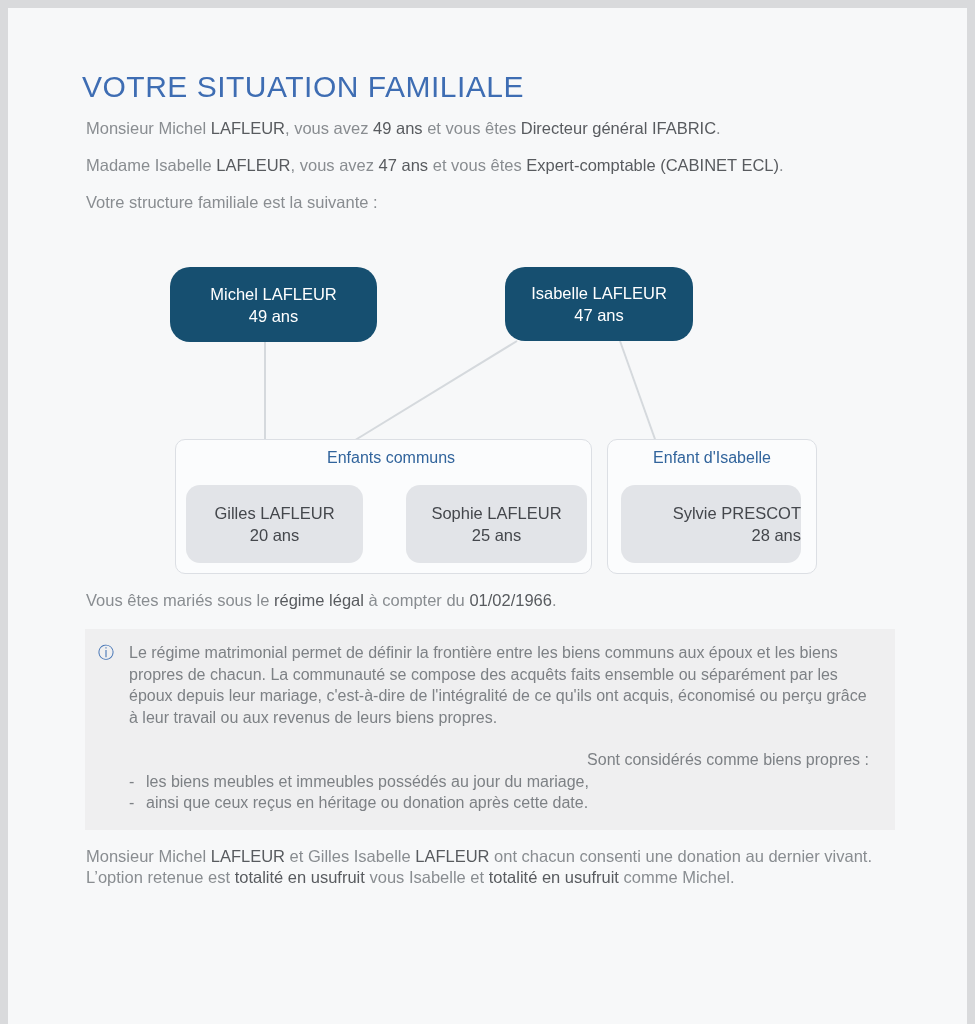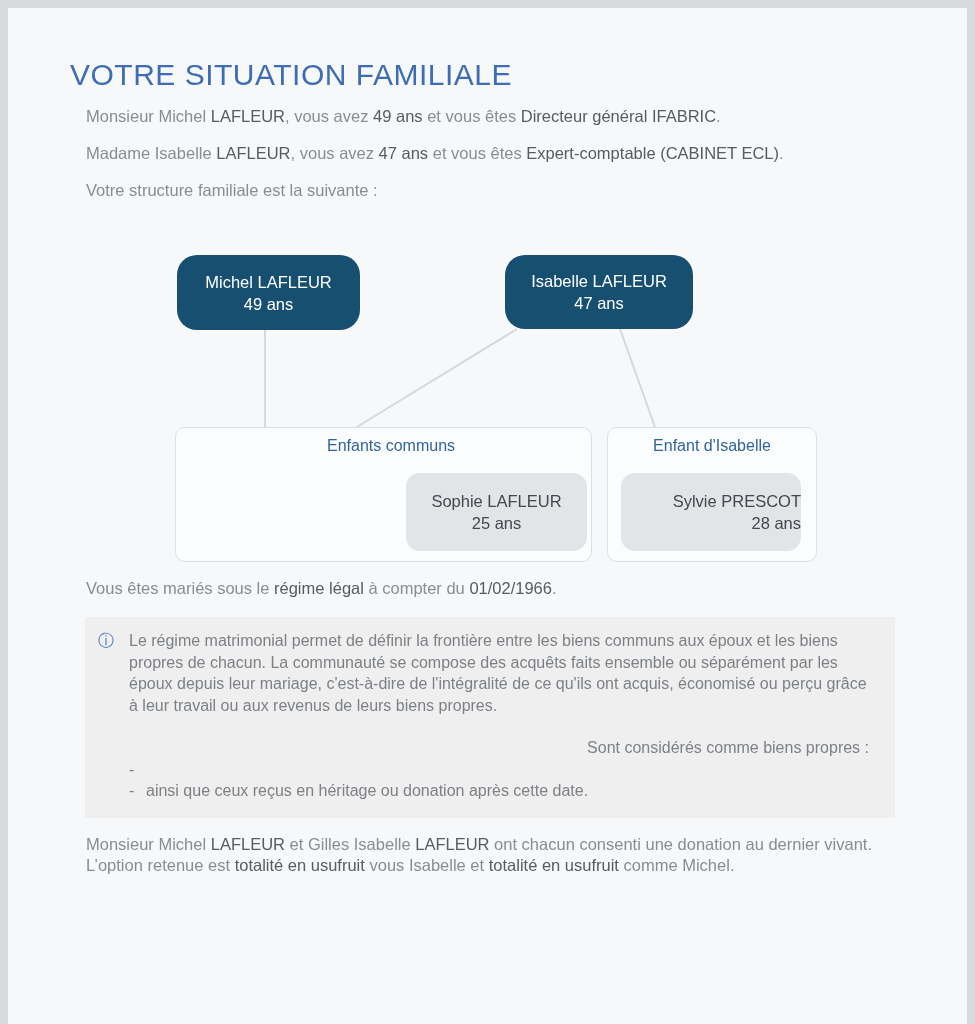--- a/index.html
+++ b/index.html
@@ -10,21 +10,21 @@
     font-family:"Liberation Sans","DejaVu Sans",sans-serif;
     overflow:hidden;
   }
   .page{
     position:absolute;left:8px;top:8px;right:8px;bottom:0;
     background:#f7f8f9;
   }
   .content{padding:52px 60px 30px 62px;}
 
   h1.title{
-    margin:0;font-size:30px;font-weight:400;color:#3e6db3;
+    margin:12px;font-size:30px;font-weight:400;color:#3e6db3;
     letter-spacing:.5px;line-height:1;
   }
   p.body-text{
     margin:16px;font-size:16.5px;color:#898d91;line-height:21px;
     max-width:845px;
   }
   p.body-text .em, .em{color:#585b5f;}
   .p-intro1{margin-top:27px;}
   .p-intro2{margin-top:17px;}
   .p-structure{margin-top:52px;}
@@ -33,21 +33,21 @@
 
   
   .tree{position:relative;margin-top:54px;height:307px;}
   .tree svg.connectors{position:absolute;left:0;top:0;z-index:0;}
   .connector{stroke:#d5d9dd;stroke-width:2;fill:none;}
   .parent-box{
     position:absolute;z-index:2;background:#164f70;border-radius:20px;
     color:#ffffff;text-align:center;font-size:16.5px;line-height:22px;
     display:flex;flex-direction:column;justify-content:center;
   }
-  .parent-michel{left:107px;top:0;width:183px;height:75px;}
+  .parent-michel{left:100px;top:0;width:207px;height:75px;}
   .parent-isabelle{left:435px;top:0;width:188px;height:74px;}
   .group-box{
     position:absolute;z-index:1;top:172px;height:135px;
     background:#fbfcfd;border:1px solid #dcdfe4;border-radius:10px;
     box-sizing:border-box;
   }
   .group-communs{left:105px;width:417px;padding-left:15px;}
   .group-isabelle{left:537px;width:210px;}
   .group-label{
     text-align:center;margin-top:9px;font-size:16px;color:#31649c;
@@ -101,20 +101,24 @@
         <div>49 ans</div>
       </div>
 
       <div class="parent-box parent-isabelle">
         <div>Isabelle LAFLEUR</div>
         <div>47 ans</div>
       </div>
 
       <div class="group-box group-communs">
         <div class="group-label">Enfants communs</div>
+        <div class="child-box child-gilles">
+          <div>Gilles LAFLEUR</div>
+          <div>20 ans</div>
+        </div>
         <div class="child-box child-sophie">
           <div>Sophie LAFLEUR</div>
           <div>25 ans</div>
         </div>
       </div>
 
       <div class="group-box group-isabelle">
         <div class="group-label">Enfant d'Isabelle</div>
         <div class="child-box child-sylvie">
           <div>Sylvie PRESCOT</div>
@@ -124,20 +128,21 @@
     </div>
 
     <p class="body-text p-marriage"><span>Vous êtes mariés sous le </span><span class="em">régime légal</span><span> à compter du </span><span class="em">01/02/1966</span><span>.</span></p>
 
     <div class="info-box">
       <span class="info-icon">ⓘ</span>
       <div class="info-para1">Le régime matrimonial permet de définir la frontière entre les biens communs aux époux et les biens propres de chacun. La communauté se compose des acquêts faits ensemble ou séparément par les époux depuis leur mariage, c'est-à-dire de l'intégralité de ce qu'ils ont acquis, économisé ou perçu grâce à leur travail ou aux revenus de leurs biens propres.</div>
       <div class="info-para2">Sont considérés comme biens propres :</div>
       <div class="info-bullet">
         <span class="dash">-</span>
+        <span>les biens meubles et immeubles possédés au jour du mariage,</span>
       </div>
       <div class="info-bullet">
         <span class="dash">-</span>
         <span>ainsi que ceux reçus en héritage ou donation après cette date.</span>
       </div>
     </div>
 
     <p class="body-text p-donation"><span>Monsieur Michel </span><span class="em">LAFLEUR</span><span> et Gilles Isabelle </span><span class="em">LAFLEUR</span><span> ont chacun consenti une donation au dernier vivant. L’option retenue est </span><span class="em">totalité en usufruit</span><span> vous Isabelle et </span><span class="em">totalité en usufruit</span><span> comme Michel.</span></p>
 
   </div>

